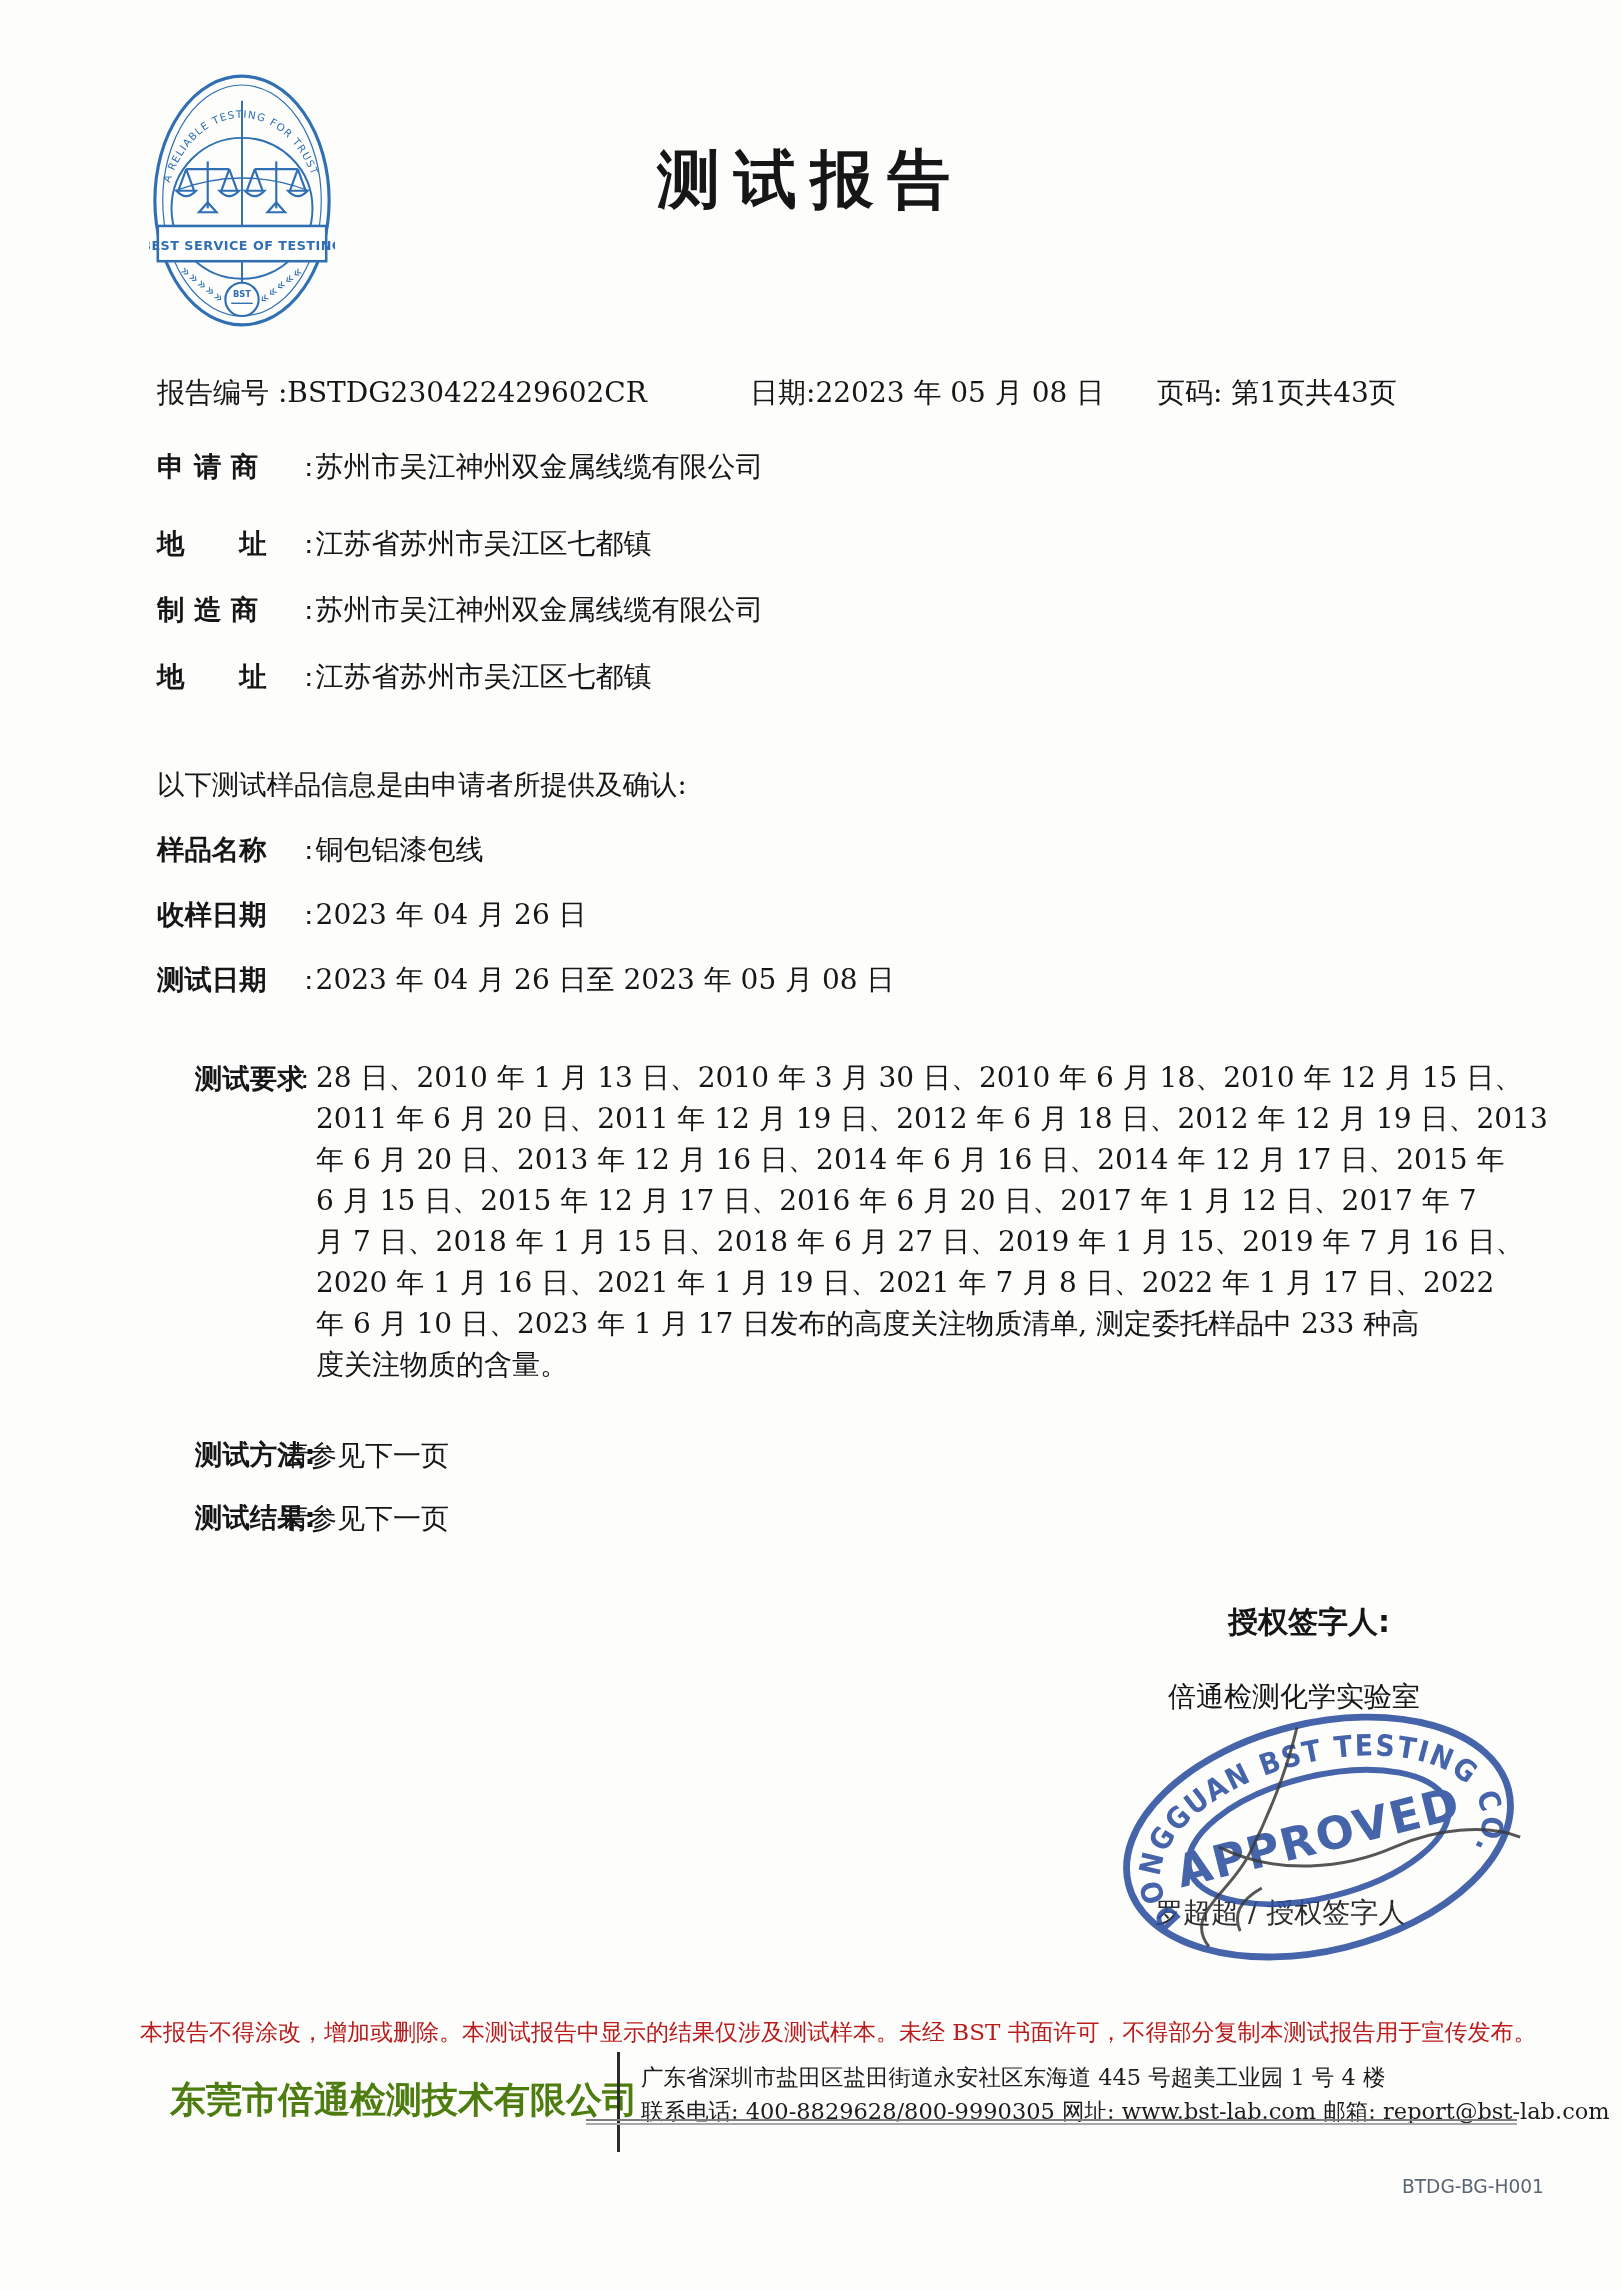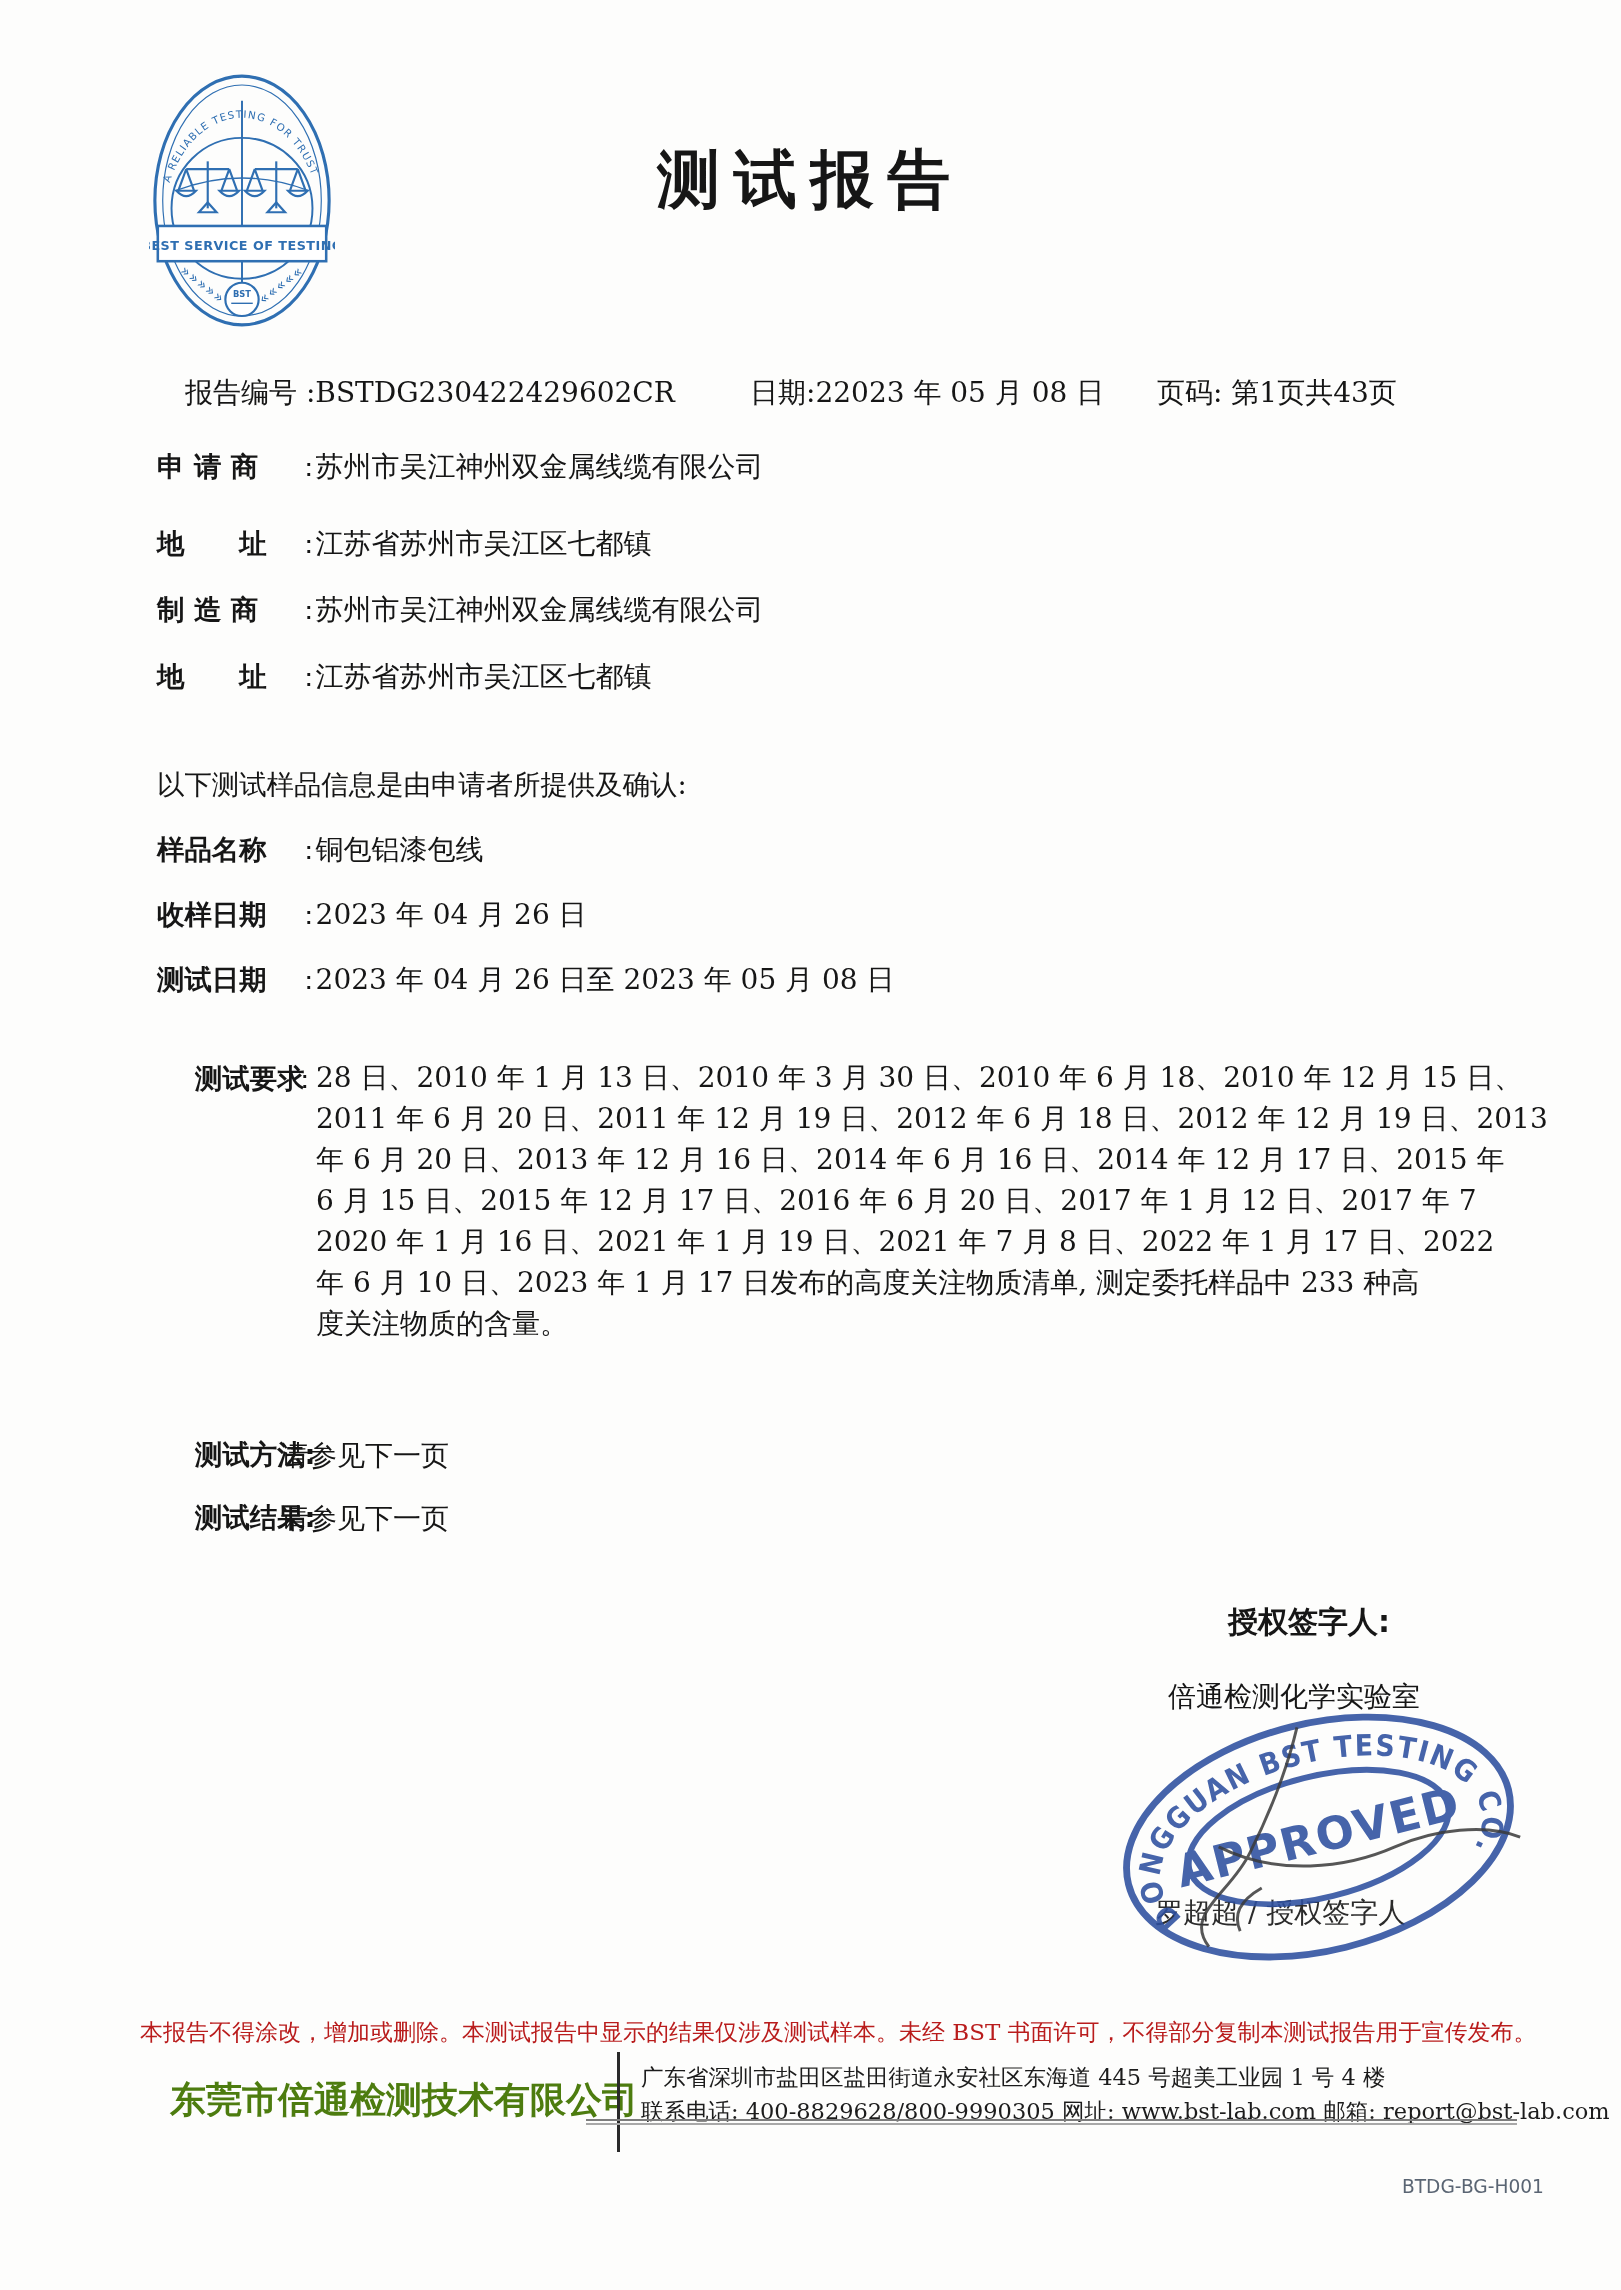--- a/index.html
+++ b/index.html
@@ -95,21 +95,21 @@
     <text x="52" y="222" font-size="15" fill="#2f6fb2" letter-spacing="1.5" text-anchor="middle" transform="rotate(38 52 222)">»»»»»</text>
     <text x="138" y="222" font-size="15" fill="#2f6fb2" letter-spacing="1.5" text-anchor="middle" transform="rotate(-38 138 222)">«««««</text>
 
     <circle cx="95" cy="233" r="17" fill="#ffffff" stroke="#2f6fb2" stroke-width="2.2"></circle>
     <text x="95" y="231" font-size="8.5" font-weight="bold" fill="#2f6fb2" text-anchor="middle">BST</text>
     <path d="M 84 237 H 106" stroke="#2f6fb2" stroke-width="1.4"></path>
   </svg>
 
   <div class="abs title">测试报告</div>
 
-  <div class="abs meta" style="left:157px;top:374px;margin-left:28px;">报告编号 :BSTDG230422429602CR</div>
+  <div class="abs meta" style="left:157px;top:374px;">报告编号 :BSTDG230422429602CR</div>
   <div class="abs meta" style="left:750px;top:374px;">日期:22023 年 05 月 08 日</div>
   <div class="abs meta" style="left:1157px;top:374px;">页码: 第1页共43页</div>
 
   <div class="abs row" style="left:157px;top:448px;">
     <span class="lbl">申 请 商</span><span class="colon">：</span><span class="val">苏州市吴江神州双金属线缆有限公司</span>
   </div>
   <div class="abs row" style="left:157px;top:525px;">
     <span class="lbl">地　　址</span><span class="colon">：</span><span class="val">江苏省苏州市吴江区七都镇</span>
   </div>
   <div class="abs row" style="left:157px;top:591px;">
@@ -131,20 +131,21 @@
     <span class="lbl">测试日期</span><span class="colon">：</span><span class="val">2023 年 04 月 26 日至 2023 年 05 月 08 日</span>
   </div>
 
   <div class="abs lbl2" style="left:157px;top:1061px;">测试要求</div>
   <div class="abs" style="left:292px;top:1062px;font-size:25.5px;">：</div>
   <div class="abs req-lines" style="left:316px;top:1057px;width:1225px;">
     <div>28 日、2010 年 1 月 13 日、2010 年 3 月 30 日、2010 年 6 月 18、2010 年 12 月 15 日、</div>
     <div>2011 年 6 月 20 日、2011 年 12 月 19 日、2012 年 6 月 18 日、2012 年 12 月 19 日、2013</div>
     <div>年 6 月 20 日、2013 年 12 月 16 日、2014 年 6 月 16 日、2014 年 12 月 17 日、2015 年</div>
     <div>6 月 15 日、2015 年 12 月 17 日、2016 年 6 月 20 日、2017 年 1 月 12 日、2017 年 7</div>
+    <div>月 7 日、2018 年 1 月 15 日、2018 年 6 月 27 日、2019 年 1 月 15、2019 年 7 月 16 日、</div>
     <div>2020 年 1 月 16 日、2021 年 1 月 19 日、2021 年 7 月 8 日、2022 年 1 月 17 日、2022</div>
     <div>年 6 月 10 日、2023 年 1 月 17 日发布的高度关注物质清单, 测定委托样品中 233 种高</div>
     <div>度关注物质的含量。</div>
   </div>
 
   <div class="abs lbl2" style="left:157px;top:1437px;">测试方法:</div>
   <div class="abs val" style="left:281px;top:1437px;white-space:nowrap;">请参见下一页</div>
   <div class="abs lbl2" style="left:157px;top:1500px;">测试结果:</div>
   <div class="abs val" style="left:281px;top:1500px;white-space:nowrap;">请参见下一页</div>
 

